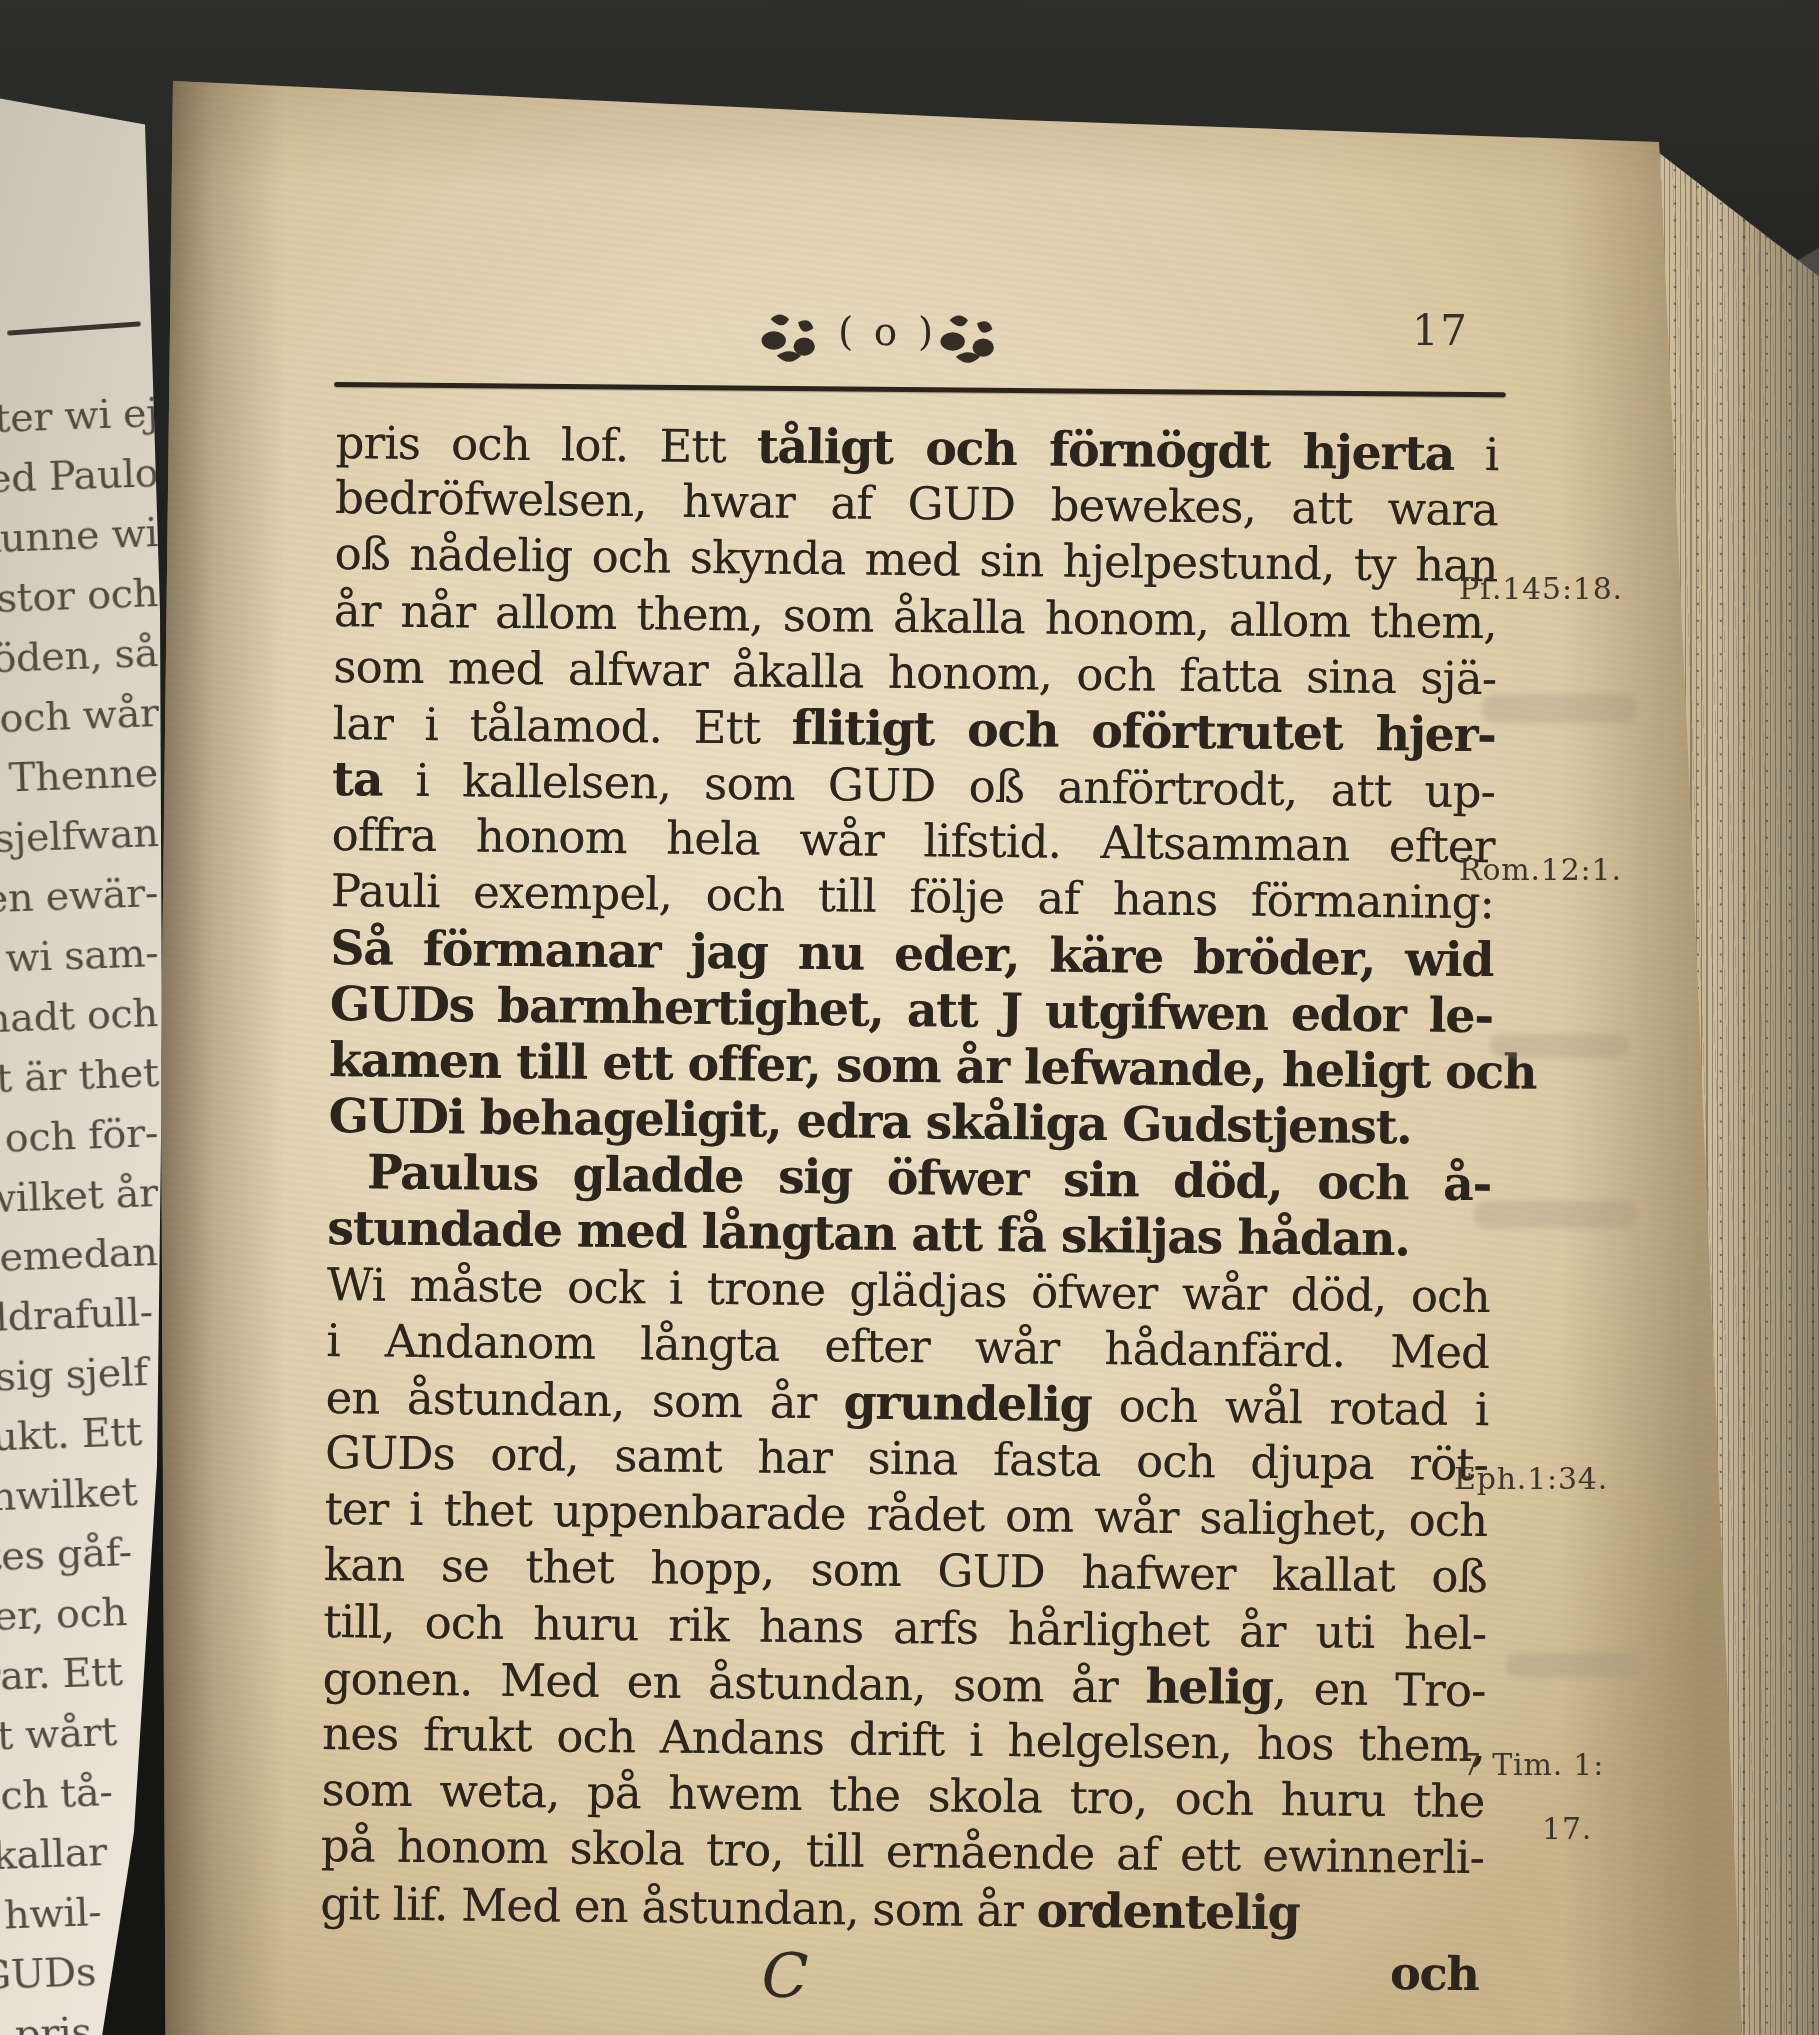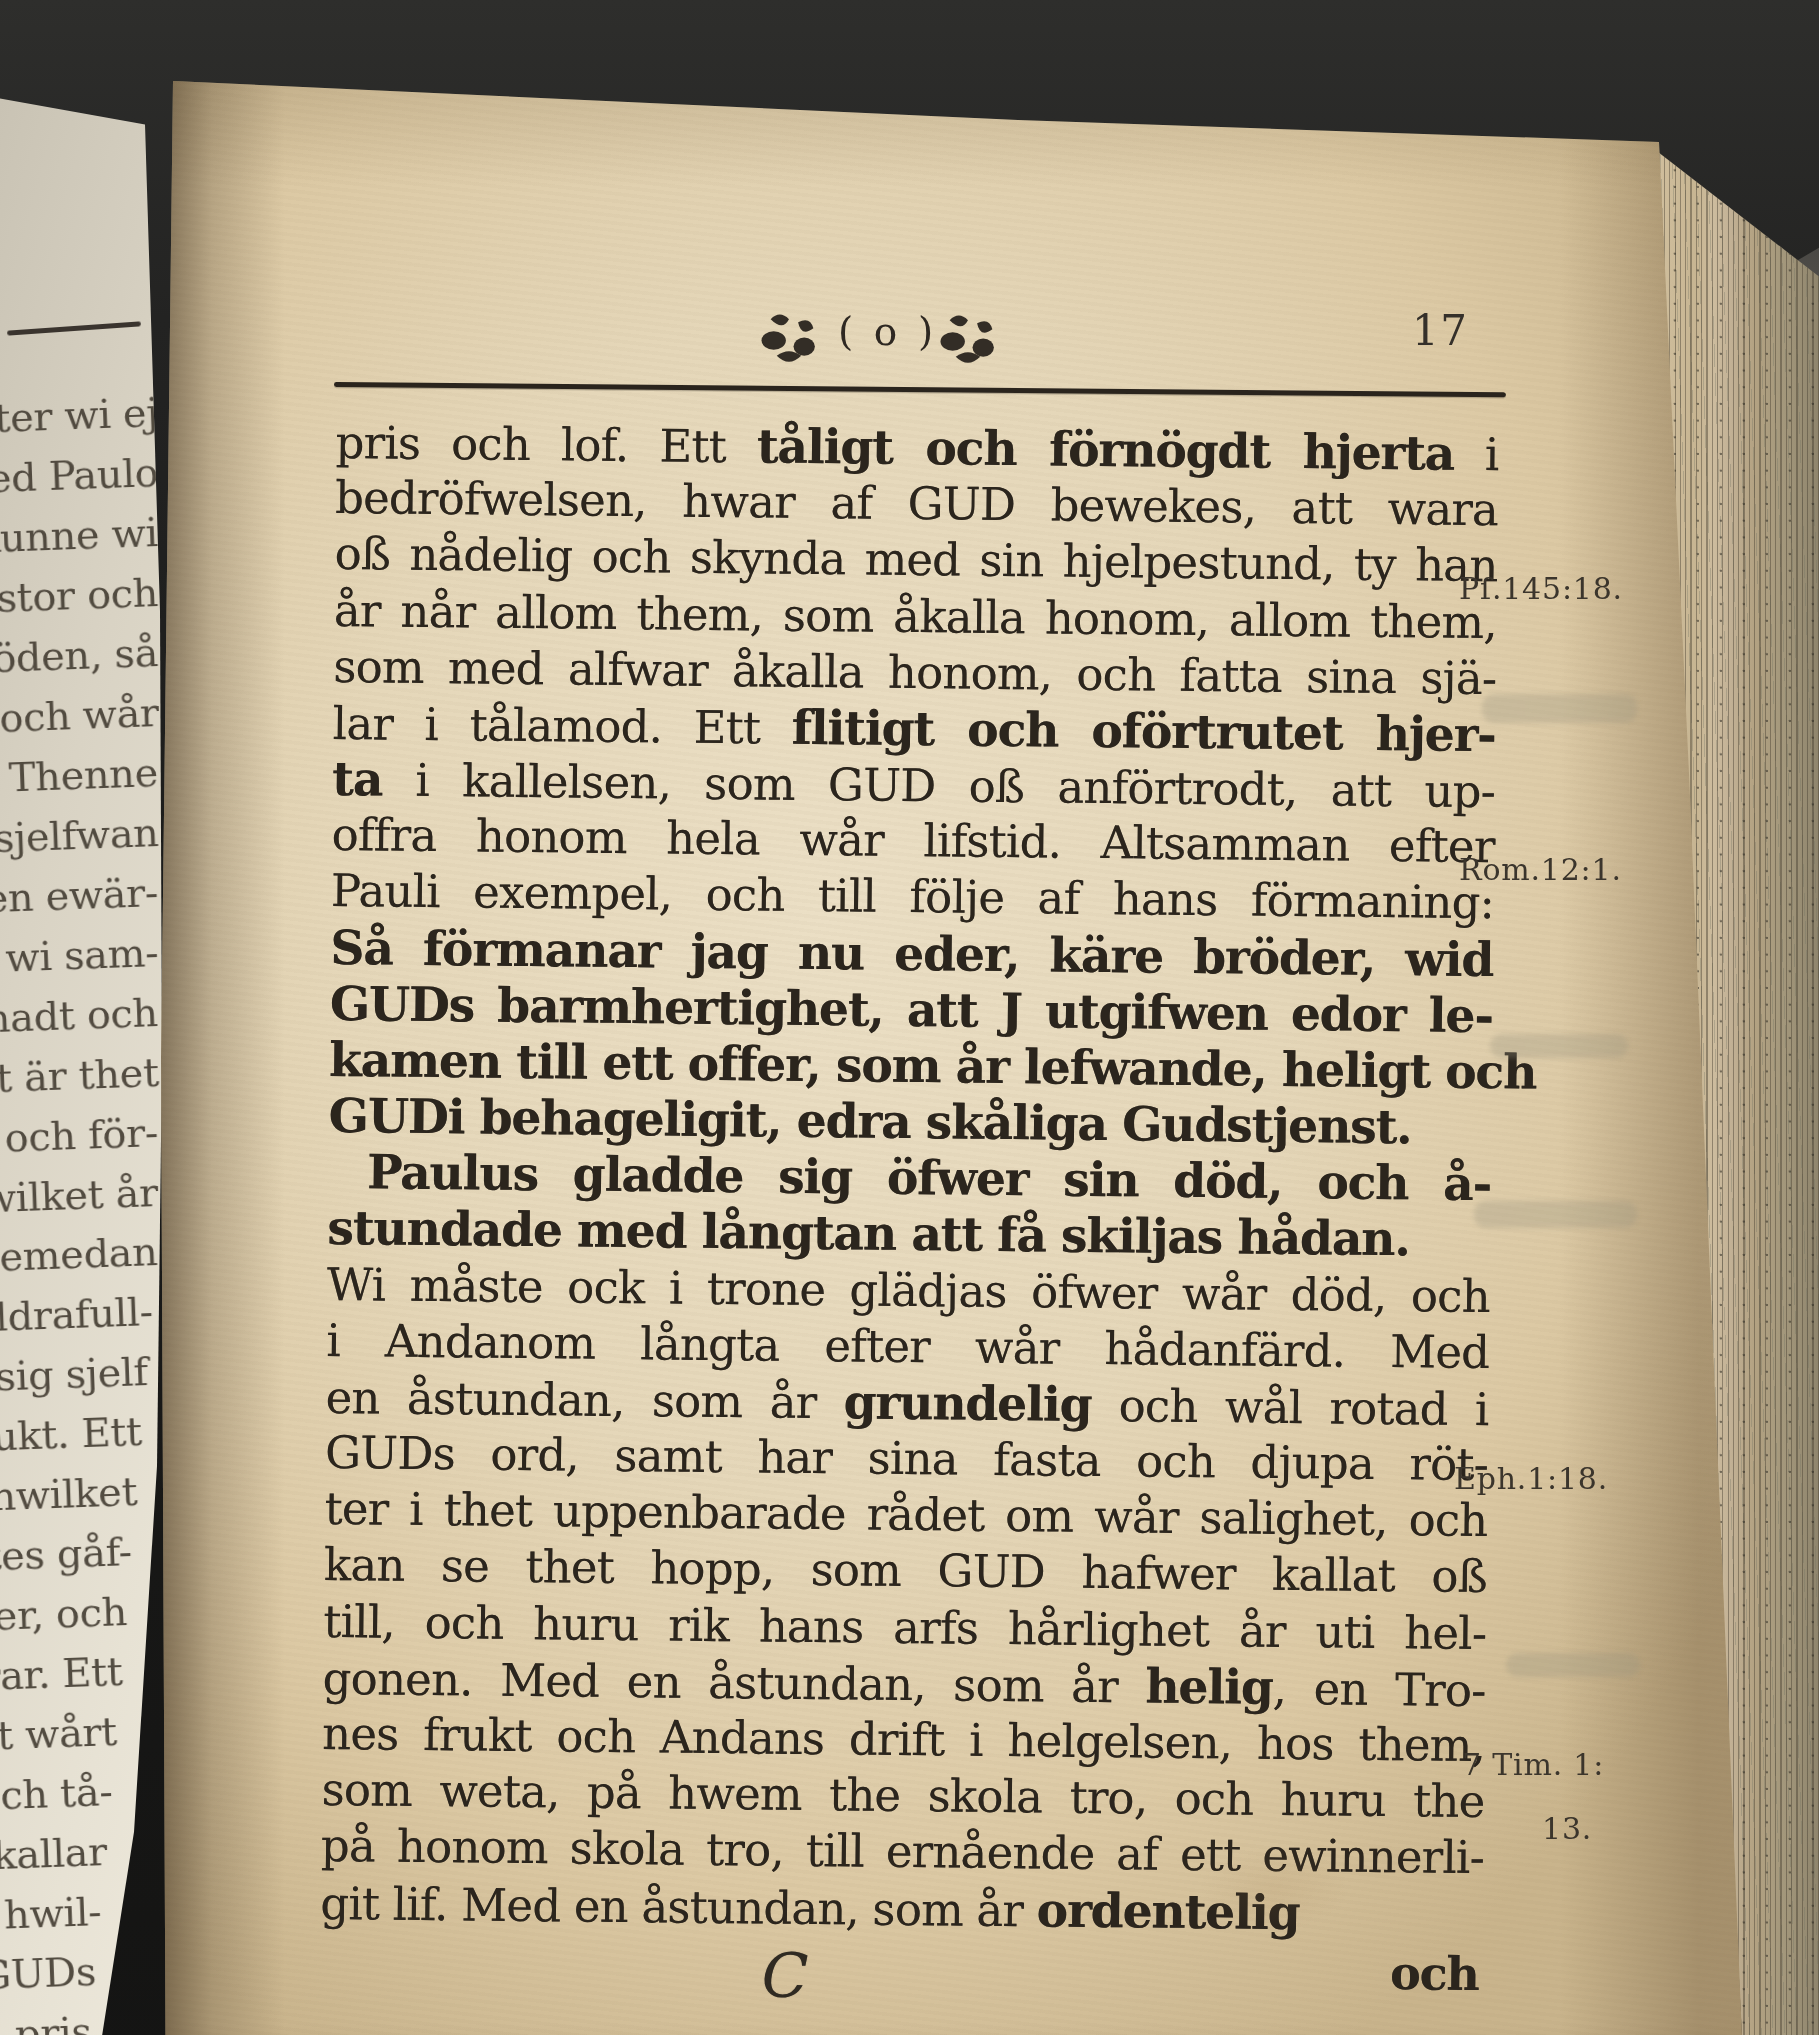--- a/index.html
+++ b/index.html
@@ -229,19 +229,19 @@
         <div class="bodyline noj" style="top: 1461px;"><span>git lif.  Med en åstundan, som år </span><span class="em">ordentelig</span></div>
       </div>
 
     <div class="ghost" style="left:1482px; top:694px; width:155px; height:28.5px;"></div>
     <div class="ghost" style="left:1490px; top:1034px; width:138px; height:24.4px;"></div>
     <div class="ghost" style="left:1474px; top:1201px; width:163px; height:26.5px;"></div>
     <div class="ghost" style="left:1506px; top:1653px; width:134px; height:24.4px;"></div>
 
   <div class="margin-note" style="left: 1459px; top: 571px;">Pſ.145:18.</div>
       <div class="margin-note" style="left: 1459px; top: 852px;">Rom.12:1.</div>
-      <div class="margin-note" style="left: 1454px; top: 1461px;">Eph.1:18.</div>
+      <div class="margin-note" style="left: 1454px; top: 1461px;">Eph.1:34.</div>
       <div class="margin-note" style="left: 1462px; top: 1747px;">7 Tim. 1:</div>
-      <div class="margin-note" style="left: 1542px; top: 1811px;">13.</div>
+      <div class="margin-note" style="left: 1542px; top: 1811px;">17.</div>
     </div>
 
 </div>
 
 
 </body></html>

